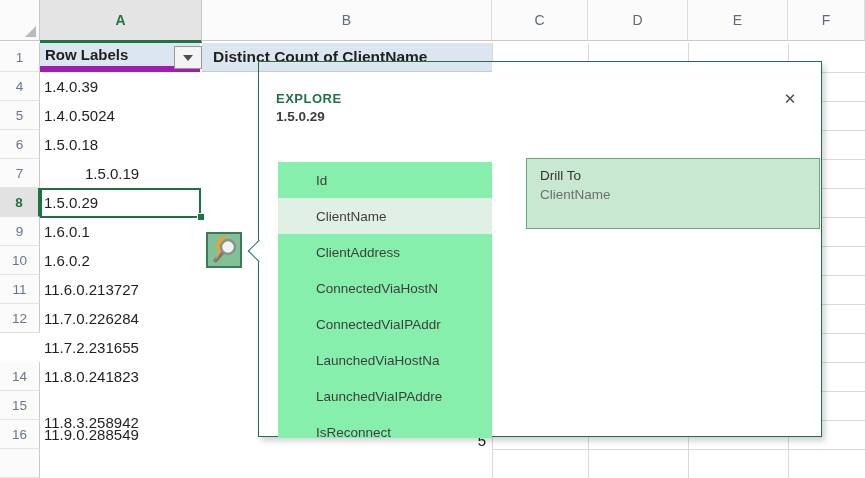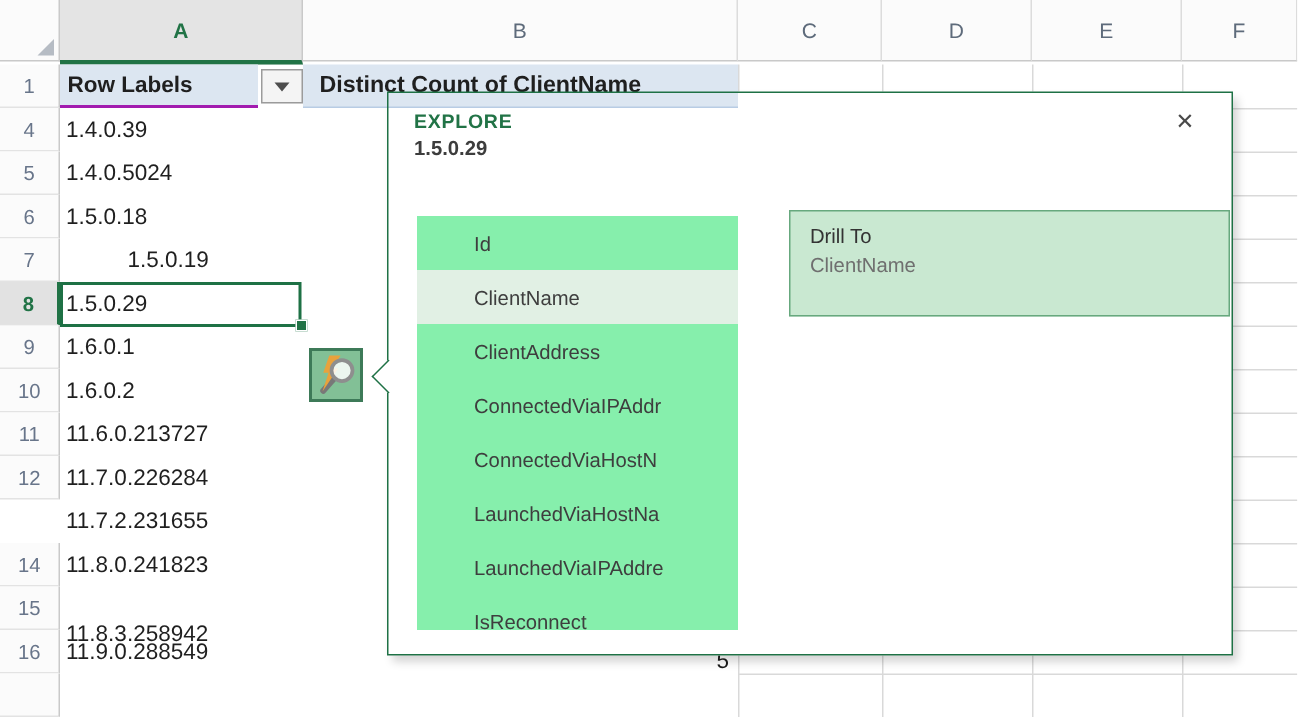--- a/index.html
+++ b/index.html
@@ -16,21 +16,21 @@
         font-size:14px;color:#5e6b7b;border-bottom:1px solid #c9c9c9;border-right:1px solid #dcdcdc;}
   .colh.sel{height:43px;background:#e4e4e4;color:#217346;font-weight:bold;
         border-bottom:3px solid #217346;border-right:1px solid #c9c9c9;}
   .rowh{left:0;width:40px;height:29px;background:#fbfbfb;display:flex;align-items:center;justify-content:center;
         font-size:13.5px;color:#68758a;border-right:1px solid #c9c9c9;border-bottom:1px solid #e3e3e3;}
   .rowh.sel{background:#e2e2e2;color:#217346;font-weight:bold;border-right:2px solid #217346;}
   .vline{width:1px;background:#d9d9d9;top:43px;height:435px;}
   .hline{height:1px;background:#d9d9d9;left:492px;width:373px;}
 
   
-  .pivA1{left:40px;top:43px;width:132px;height:29px;background:#dce6f1;border-bottom:2px solid #a21caf;
+  .pivA1{left:40px;top:43px;width:160px;height:29px;background:#dce6f1;border-bottom:6px solid #a21caf;
          display:flex;align-items:center;padding-left:5px;font-weight:bold;font-size:15px;color:#1f1f1f;z-index:5;}
   .pivB1{left:202px;top:43px;width:290px;height:29px;background:#dce6f1;border-bottom:1px solid #b8cce4;
          display:flex;align-items:center;padding-left:11px;font-weight:bold;font-size:15.5px;color:#1f1f1f;
          white-space:nowrap;overflow:hidden;z-index:45;}
   .drop{left:174px;top:46px;width:28px;height:23px;background:#f4f4f4;border:1px solid #9b9b9b;
         display:flex;align-items:center;justify-content:center;z-index:6;cursor:pointer;}
   .drop:after{content:"";width:0;height:0;border:5px solid transparent;border-top:6px solid #4d4d4d;margin-top:5px;}
   .rlabel{left:44px;width:158px;height:29px;display:flex;align-items:center;
           font-weight:normal;font-size:15px;color:#1f1f1f;z-index:5;white-space:nowrap;}
   .bval{left:380px;top:433px;width:106px;height:16px;display:flex;align-items:flex-end;justify-content:flex-end;
@@ -42,21 +42,21 @@
 
   
   .qx{left:206px;top:232px;width:36px;height:36px;z-index:20;cursor:pointer;}
 
   
   .popup-bg{left:258px;top:61px;width:564px;height:376px;background:#fff;
             box-shadow:3px 4px 6px rgba(0,0,0,.18);z-index:40;}
   .popup-border{left:258px;top:61px;width:564px;height:376px;border:1.6px solid #1e7145;z-index:46;pointer-events:none;}
   .notch{position:absolute;left:-8.5px;top:181px;width:15px;height:15px;background:#fff;
          border-left:1.6px solid #1e7145;border-bottom:1.6px solid #1e7145;transform:rotate(45deg);}
-  .popup{left:258px;top:61px;width:564px;height:331px;z-index:47;}
+  .popup{left:258px;top:79px;width:564px;height:331px;z-index:47;}
   .ptitle{position:absolute;left:18px;top:12px;font-size:13px;font-weight:bold;color:#217346;letter-spacing:.5px;}
   .psub{position:absolute;left:18px;top:30px;font-size:13.5px;font-weight:bold;color:#3d3d3d;}
   .pclose{position:absolute;left:516px;top:8px;width:32px;height:24px;display:flex;align-items:center;justify-content:center;
           font-size:15px;font-weight:bold;color:#4a4a4a;cursor:pointer;}
   .flist{position:absolute;left:20px;top:83px;width:214px;height:276px;background:#86efac;overflow:hidden;}
   .field{height:36px;display:flex;align-items:center;padding-left:38px;font-size:13.5px;color:#3e3e3e;cursor:pointer;}
   .field.sel{background:#e1f0e4;}
   .drill{position:absolute;left:268px;top:79px;width:279px;height:60px;background:#c9e8d1;border:1px solid #67a87e;
          padding:9px 0 0 13px;cursor:pointer;}
   .drill .dl{font-size:13.5px;color:#333;}
@@ -154,22 +154,22 @@
   <div class="abs popup-bg"></div>
 
   <div class="abs popup">
     <div class="ptitle">EXPLORE</div>
     <div class="psub">1.5.0.29</div>
     <div class="pclose">✕</div>
     <div class="flist" id="fieldlist">
         <div class="field">Id</div>
         <div class="field sel">ClientName</div>
         <div class="field">ClientAddress</div>
+        <div class="field">ConnectedViaHostN</div>
         <div class="field">ConnectedViaIPAddr</div>
-        <div class="field">ConnectedViaHostN</div>
         <div class="field">LaunchedViaHostNa</div>
         <div class="field">LaunchedViaIPAddre</div>
         <div class="field">IsReconnect</div>
       </div>
     <div class="drill">
       <div class="dl">Drill To</div>
       <div class="dv">ClientName</div>
     </div>
   </div>
 

